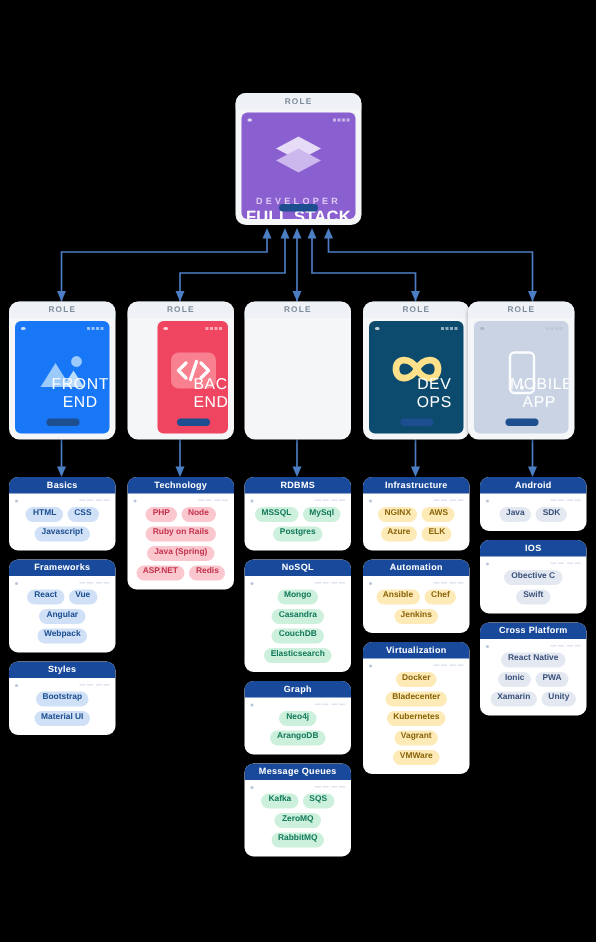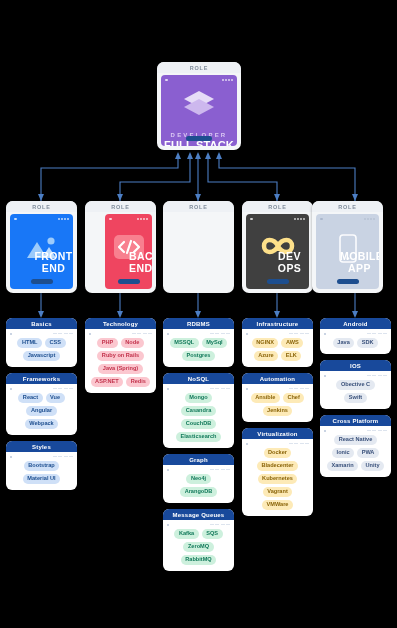--- a/index.html
+++ b/index.html
@@ -19,39 +19,39 @@
   .statusbar{position:absolute;top:3px;left:4px;right:4px;height:4px;
              display:flex;align-items:center;justify-content:space-between;}
   .dot{width:2.5px;height:2.5px;border-radius:50%;background:rgba(255,255,255,.75);}
   .bars{display:flex;gap:1px;align-items:flex-end;}
   .bars i{display:block;width:2px;height:2.5px;background:rgba(255,255,255,.55);}
 
   .homebar{position:absolute;bottom:5px;left:50%;transform:translateX(-50%);
            width:22px;height:5px;border-radius:3px;background:#1d4e8f;}
 
   .cardtitle{position:absolute;left:0;right:0;bottom:15px;text-align:center;
-             color:#fff;font-weight:bold;letter-spacing:.4px;padding-left:24px;}
+             color:#fff;font-weight:normal;letter-spacing:.4px;padding-left:24px;}
 
   
   #hero{left:157px;top:62px;width:84px;height:88px;}
   #hero .screen{background:#8a5fd0;}
   #hero .t1{position:absolute;left:0;right:0;top:44px;text-align:center;color:#fff;
             font-size:11px;font-weight:bold;letter-spacing:.2px;margin-top:20px;}
   #hero .t2{position:absolute;left:0;right:0;top:57px;text-align:center;color:#dcc9f4;
             font-size:6px;font-weight:bold;letter-spacing:2.2px;}
   #hero .homebar{background:#1d4e8f;width:26px;}
   .stackicon{position:absolute;left:50%;top:14px;transform:translateX(-50%);}
 
   
   .role{top:201px;width:71px;height:92px;}
   .role .cardtitle{font-size:10.5px;}
   #r0{left:6px}  #r0 .screen{background:#1877f7;}
   #r1{left:85px} #r1 .screen{background:#ef4560;margin-left:16px;}
   #r2{left:163px}#r2 .screen{background:#3fd18b;}
-  #r3{left:242px}#r3 .screen{background:#404040;}
+  #r3{left:242px}#r3 .screen{background:#0c4a6e;}
   #r4{left:312px}#r4 .screen{background:#c9d3e3;}
   #r4 .cardtitle{color:#fff;}
   .roleicon{position:absolute;left:50%;top:20px;transform:translateX(-50%);}
 
   
   .sub{position:absolute;width:71px;background:#fff;border-radius:6px;
        box-shadow:0 1px 2px rgba(0,0,0,.3);overflow:hidden;}
   .sub .hd{background:#18499b;color:#fff;font-size:6px;font-weight:bold;
            height:11px;display:flex;align-items:center;justify-content:center;
            letter-spacing:.2px;text-align:center;}

